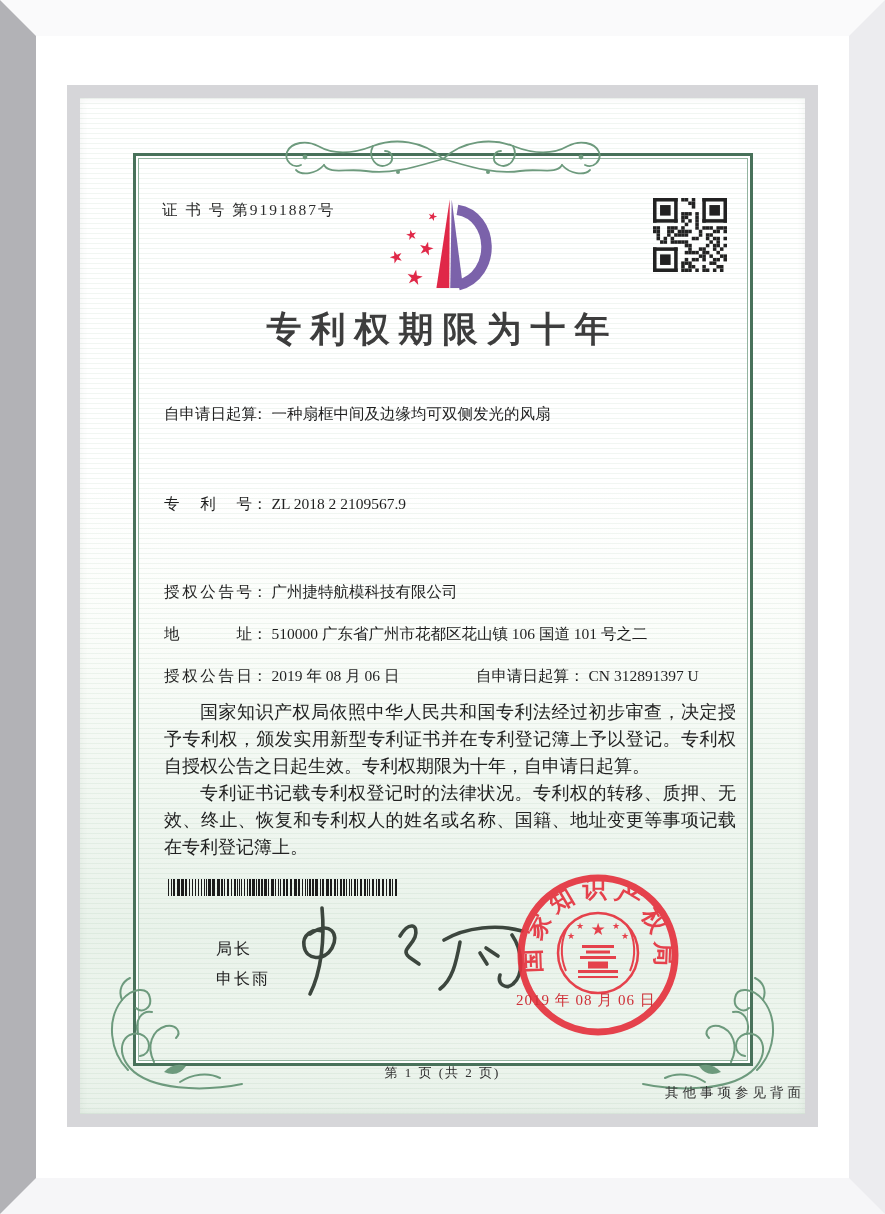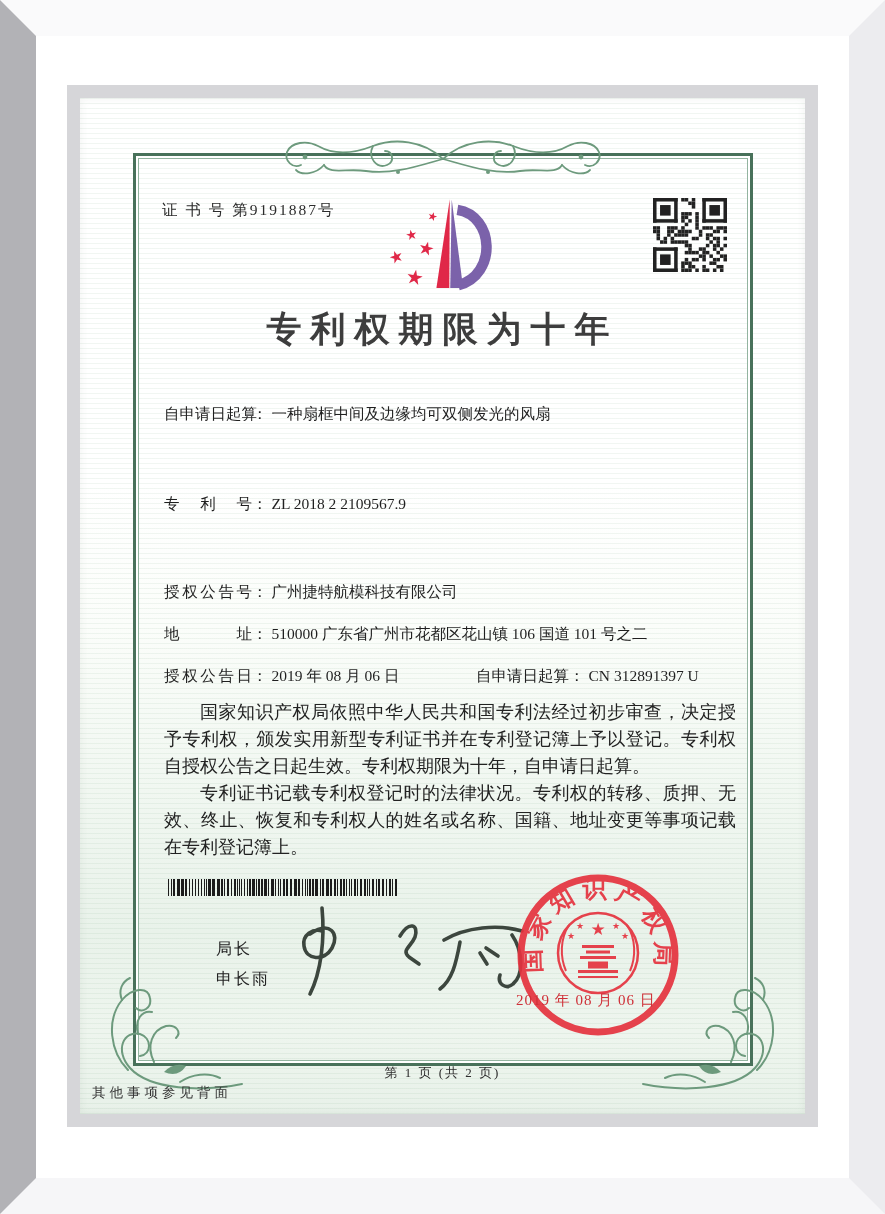--- a/index.html
+++ b/index.html
@@ -56,22 +56,22 @@
   .signer { position:absolute; left:88px; top:836px; font-size:16px; color:#222;
             line-height:30px; letter-spacing:2px;margin-left:48px; }
   .signature { position:absolute; left:192px; top:792px; }
 
   .seal { position:absolute; left:428px; top:767px; opacity:0.92; }
   .seal-date { position:absolute; left:436px; top:893px; width:180px;
                font-size:15px; color:#cf3038; letter-spacing:1px; white-space:nowrap; }
 
   .page-info { position:absolute; left:0; top:944px; width:100%; text-align:center;
                font-size:13px; letter-spacing:2px; color:#2d2d2d;margin-top:22px; }
-  .back-note { position:absolute; left:0; top:986px; width:100%; text-align:left;
-               font-size:13.5px; letter-spacing:4px; color:#333;padding-left:12px; }
+  .back-note { position:absolute; left:0; top:986px; width:100%; text-align:right;
+               font-size:13.5px; letter-spacing:4px; color:#333; }
 </style>
 </head>
 <body>
 
 <div class="stage">
   <div class="bevel"></div>
 
   <div class="matline">
     <div class="paper">
 

